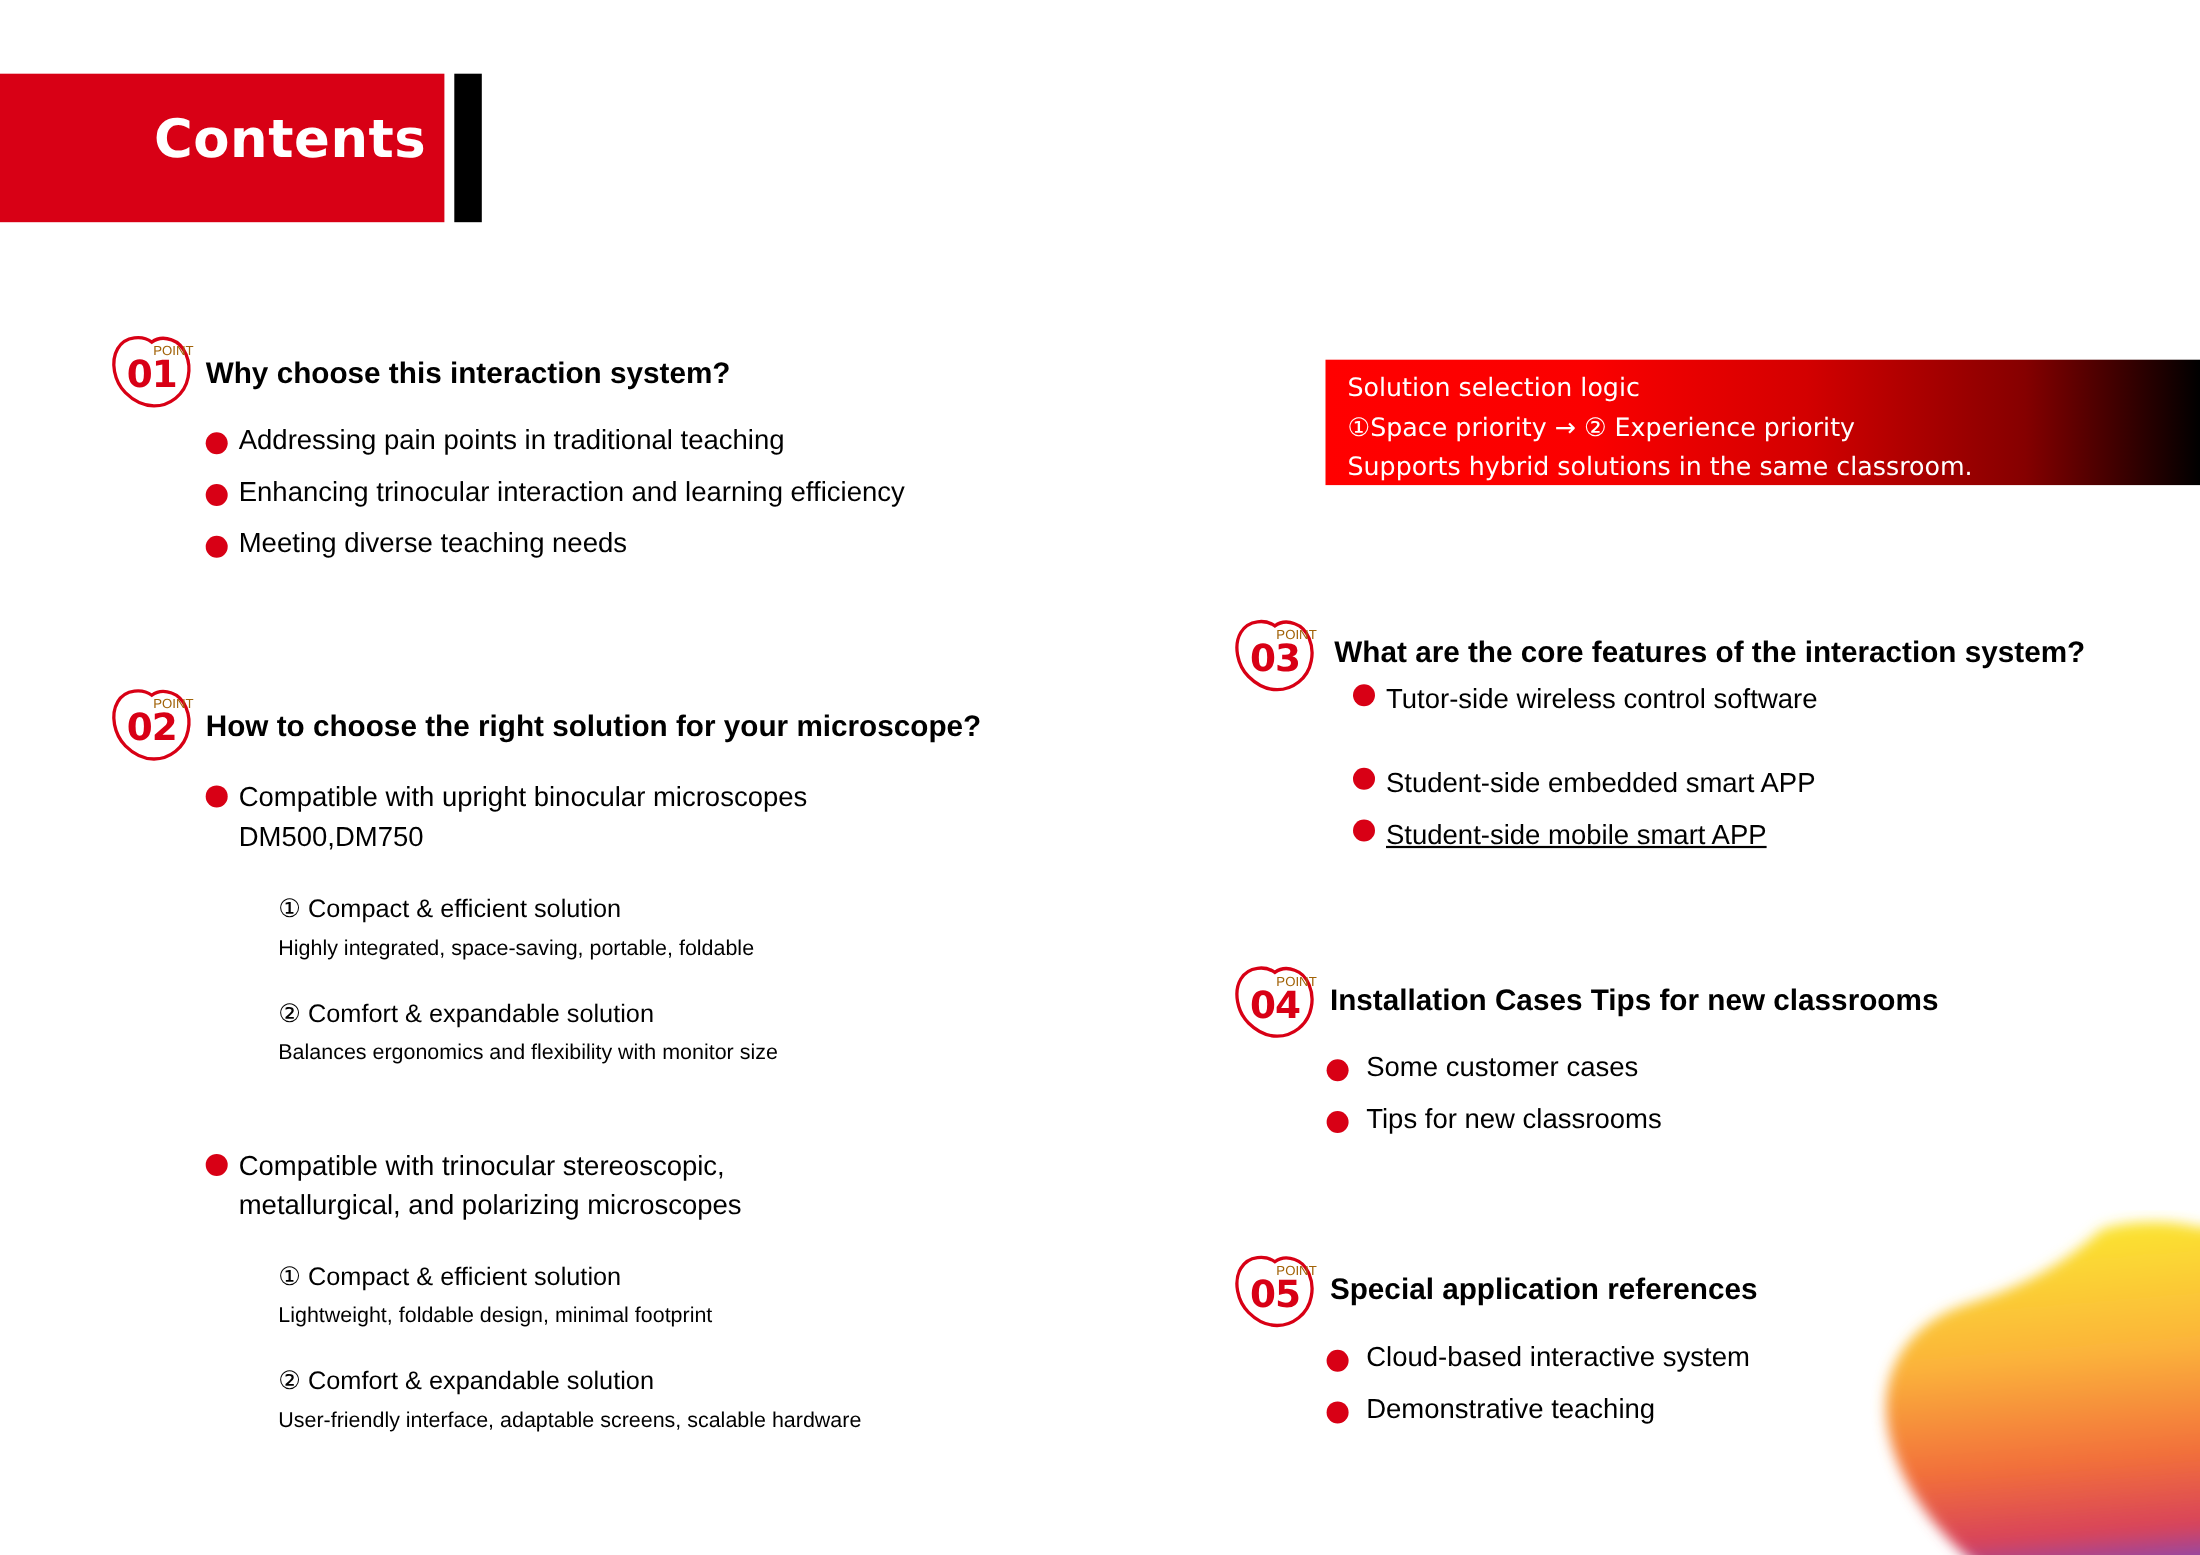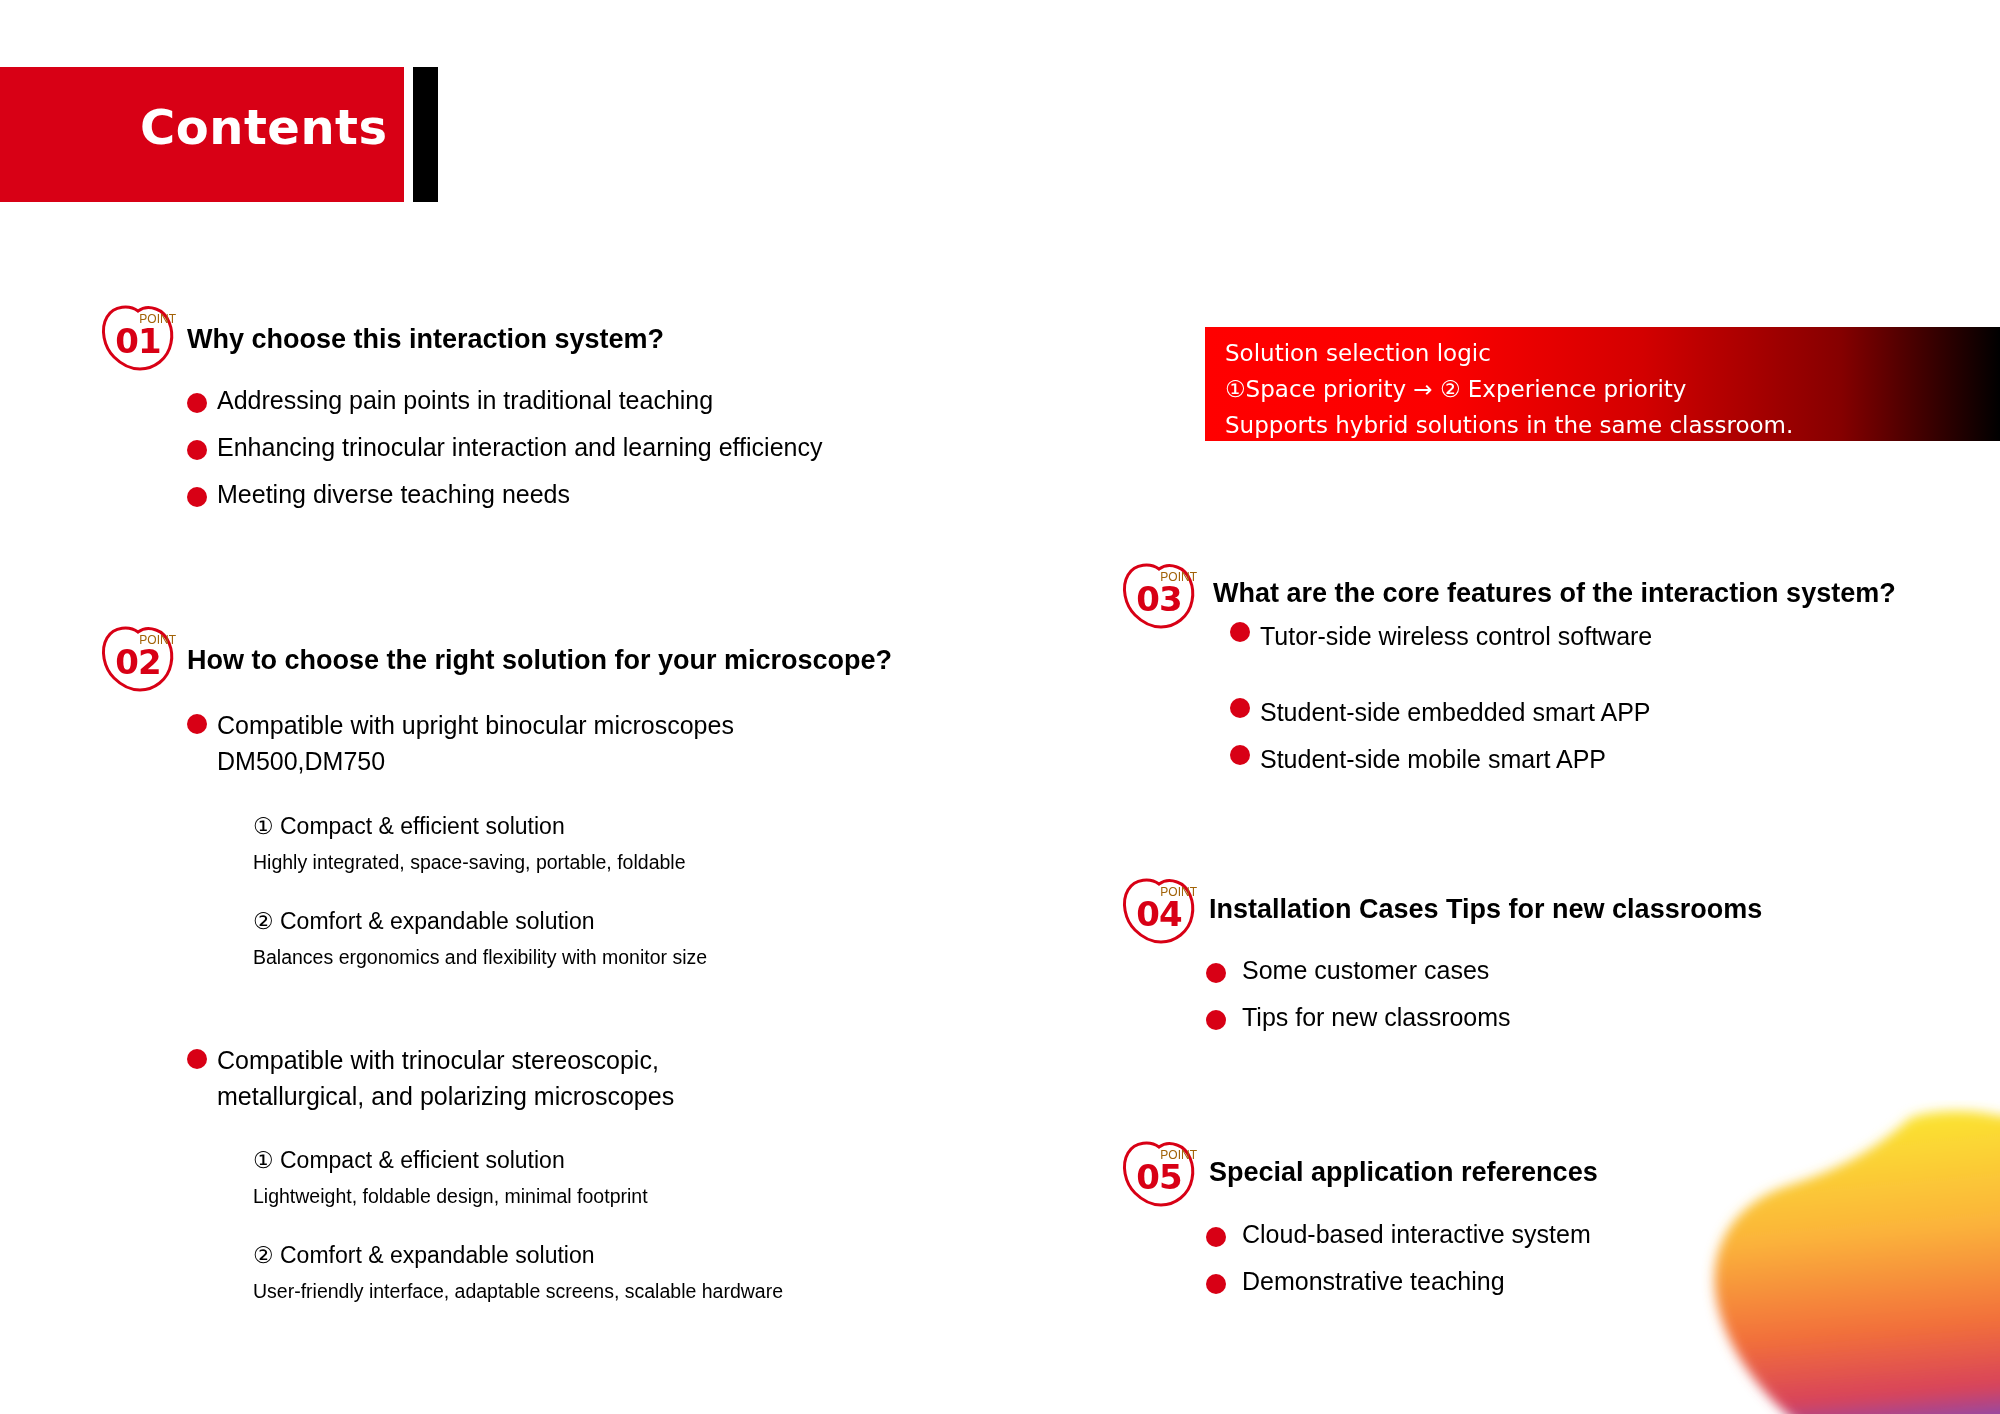--- a/index.html
+++ b/index.html
@@ -86,21 +86,21 @@
 <div class="badge" style="left:1121px; top:561px;">
   <svg width="76" height="70" viewBox="0 0 76 70">
     <path d="M38 8 C30 2 14 2 7 14 C0 26 4 44 14 54 C22 62 30 66 40 66 C54 66 68 56 71 40 C74 26 68 10 56 6 C48 3 42 5 38 8 Z" fill="none" stroke="#d80015" stroke-width="3"></path>
   </svg>
   <div class="p">POINT</div>
   <div class="n">03</div>
 </div>
 <div class="heading" style="left:1213px; top:578px;">What are the core features of the interaction system?</div>
 <div class="bullet" style="left:1260px; top:622px;"><span class="dot" style="top:0px;"></span><span>Tutor-side wireless control software</span></div>
 <div class="bullet" style="left:1260px; top:698px;"><span class="dot" style="top:0px;"></span><span>Student-side embedded smart APP</span></div>
-<div class="bullet" style="left:1260px; top:745px;"><span class="dot" style="top:0px;"></span><span>Student-side mobile smart APP</span></div>
+<div class="bullet" style="left:1260px; top:745px;text-decoration:underline;"><span class="dot" style="top:0px;"></span><span>Student-side mobile smart APP</span></div>
 
 <div class="badge" style="left:1121px; top:876px;">
   <svg width="76" height="70" viewBox="0 0 76 70">
     <path d="M38 8 C30 2 14 2 7 14 C0 26 4 44 14 54 C22 62 30 66 40 66 C54 66 68 56 71 40 C74 26 68 10 56 6 C48 3 42 5 38 8 Z" fill="none" stroke="#d80015" stroke-width="3"></path>
   </svg>
   <div class="p">POINT</div>
   <div class="n">04</div>
 </div>
 <div class="heading" style="left:1209px; top:894px;">Installation Cases Tips for new classrooms</div>
 <div class="bullet" style="left:1242px; top:956px;"><span class="dot" style="left:-36px;"></span><span>Some customer cases</span></div>

